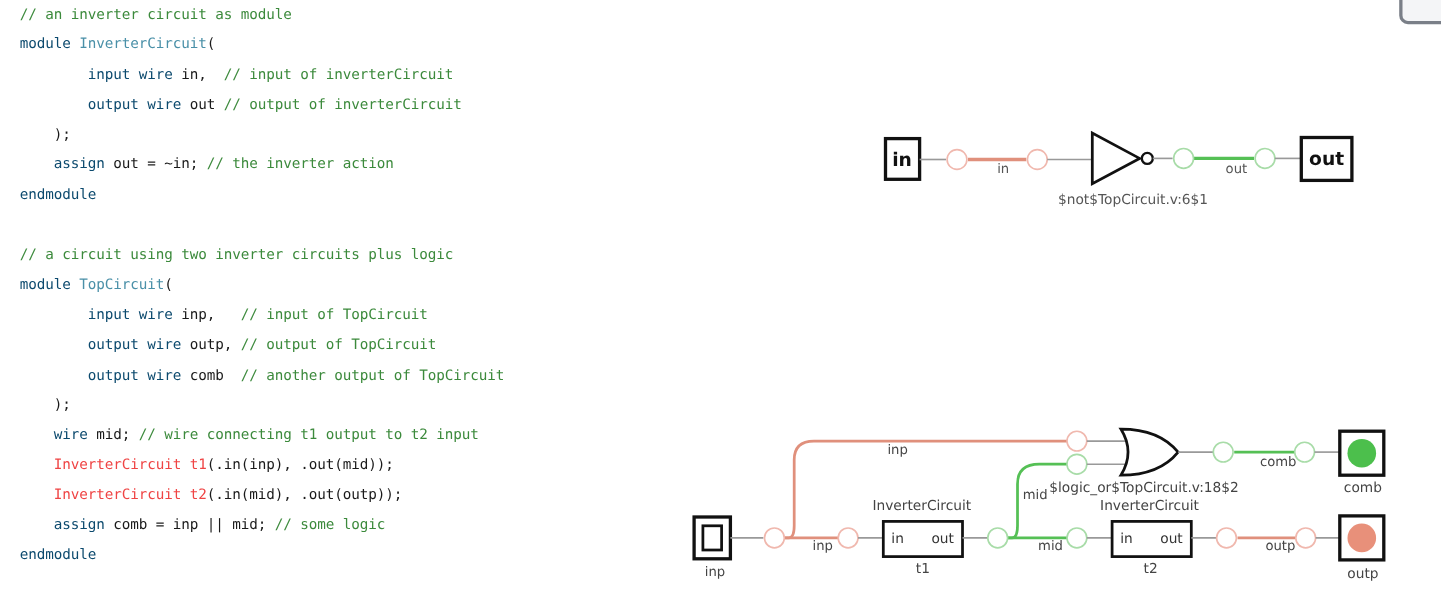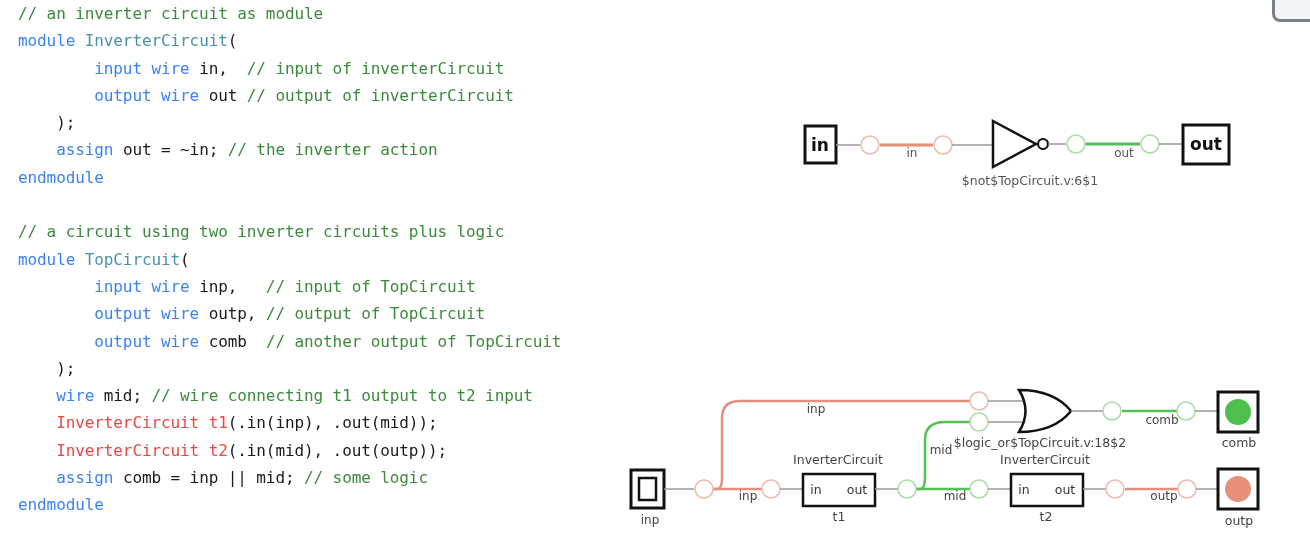--- a/index.html
+++ b/index.html
@@ -1,22 +1,22 @@
 <!DOCTYPE html>
 <html><head>
 <meta charset="utf-8">
 <style>
   html, body { margin:0; padding:0; }
   body { width:1310px; height:548px; background:#ffffff; position:relative; overflow:hidden; }
   .code { position:absolute; left:18px; top:0px; margin:0;
-    font-family:"DejaVu Sans Mono", "Liberation Mono", monospace; font-size:16px; line-height:27.3px;
+    font-family:"DejaVu Sans Mono", "Liberation Mono", monospace; font-size:13px; line-height:27.3px;
     letter-spacing:-0.1px; white-space:pre; color:#1a1a1a; }
   .code .line { height:27.3px; display:block; }
   .tk-comment { color:#3c8a3c; }
-  .tk-kw { color:#3b82f6; }
+  .tk-kw { color:#0c4a6e; }
   .tk-type { color:#4a90a8; }
   .tk-inst { color:#ef4444; }
   .tk-plain { color:#1a1a1a; }
   .corner-btn { position:absolute; left:1272px; top:-12px; width:60px; height:28px; border:3px solid #7a7f88; border-radius:8px; background:#f4f5f7; }
   svg.diagram { position:absolute; left:0; top:0; }
   svg text { font-family:"DejaVu Sans", "Liberation Sans", sans-serif; }
 </style>
 </head>
 <body>
 

